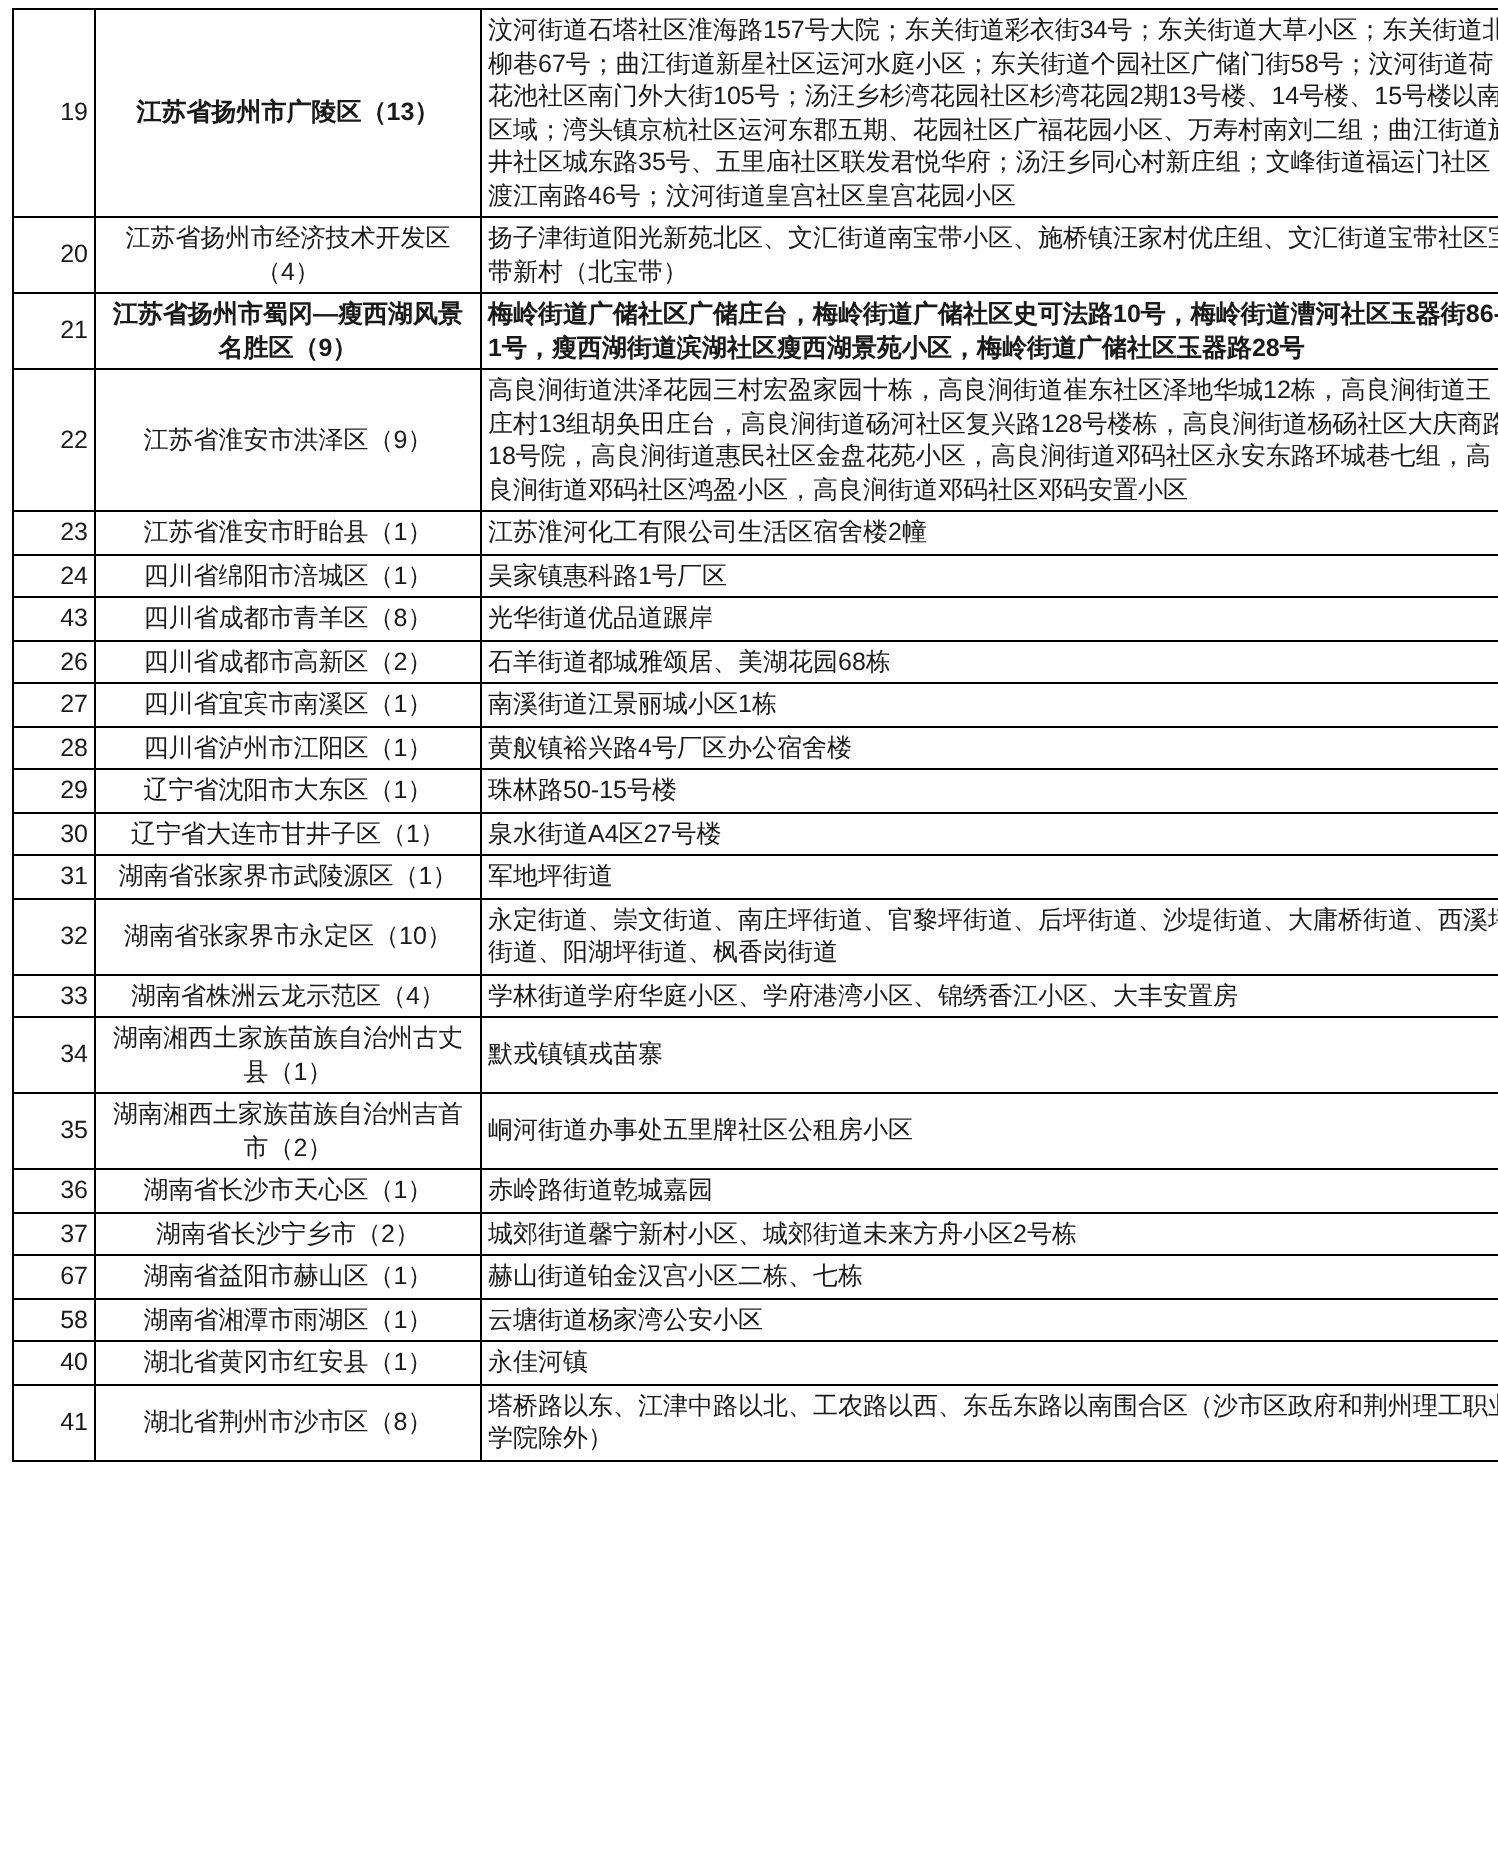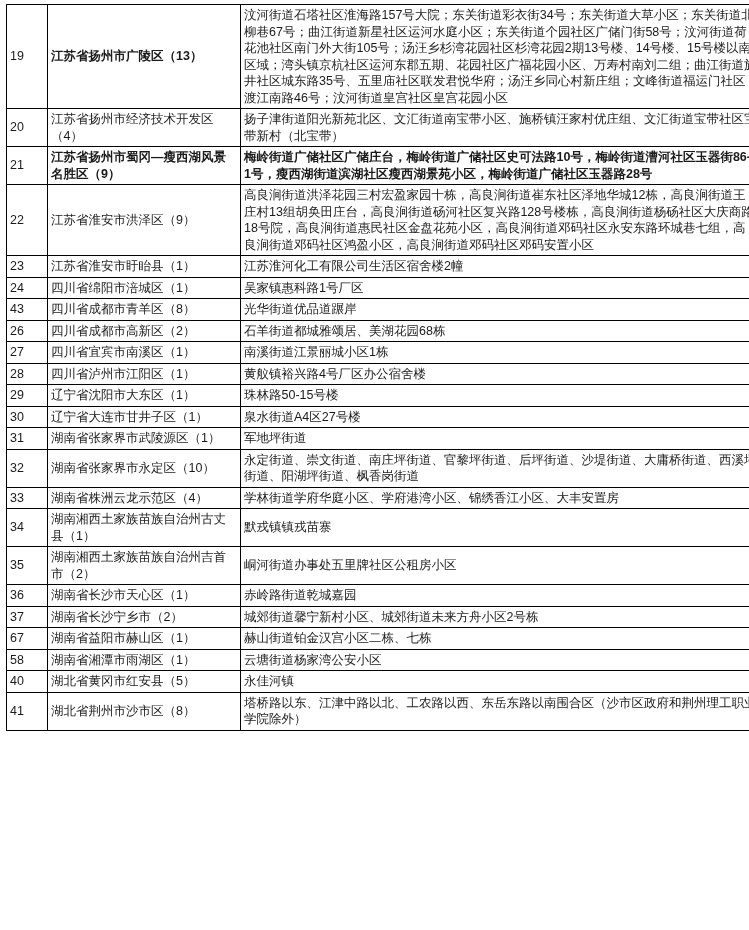--- a/index.html
+++ b/index.html
@@ -27,25 +27,26 @@
   table.risk-table td {
     border: 1px solid #000000;
     vertical-align: middle;
     padding: 2px 3px;
     font-size: 12.5px;
     line-height: 1.32;
     word-break: break-all;
   }
   td.col-idx {
     width: 34px;
-    text-align: left;
+    text-align: right;
     font-size: 13px;
   }
   td.col-area {
     width: 186px;
+    text-align: center;
   }
   td.col-detail {
     width: 513px;
     text-align: left;
   }
   .bold {
     font-weight: bold;
   }
 </style>
 </head>
@@ -154,21 +155,21 @@
           <td class="col-area">湖南省益阳市赫山区（1）</td>
           <td class="col-detail">赫山街道铂金汉宫小区二栋、七栋</td>
         </tr>
         <tr>
           <td class="col-idx">58</td>
           <td class="col-area">湖南省湘潭市雨湖区（1）</td>
           <td class="col-detail">云塘街道杨家湾公安小区</td>
         </tr>
         <tr>
           <td class="col-idx">40</td>
-          <td class="col-area">湖北省黄冈市红安县（5）</td>
+          <td class="col-area">湖北省黄冈市红安县（1）</td>
           <td class="col-detail">永佳河镇</td>
         </tr>
         <tr>
           <td class="col-idx">41</td>
           <td class="col-area">湖北省荆州市沙市区（8）</td>
           <td class="col-detail">塔桥路以东、江津中路以北、工农路以西、东岳东路以南围合区（沙市区政府和荆州理工职业学院除外）</td>
         </tr>
       </tbody>
   </table>
 </div>

